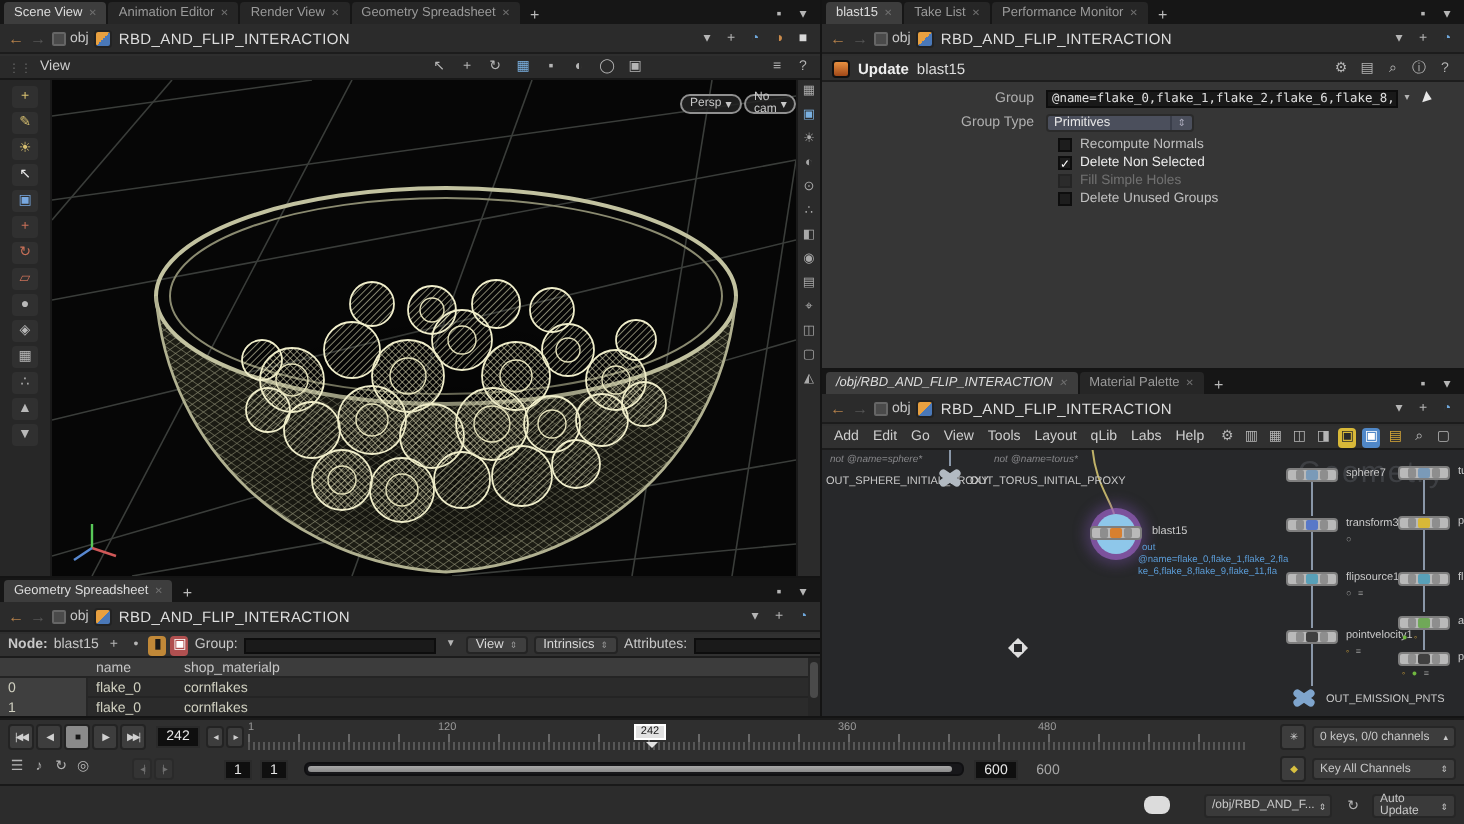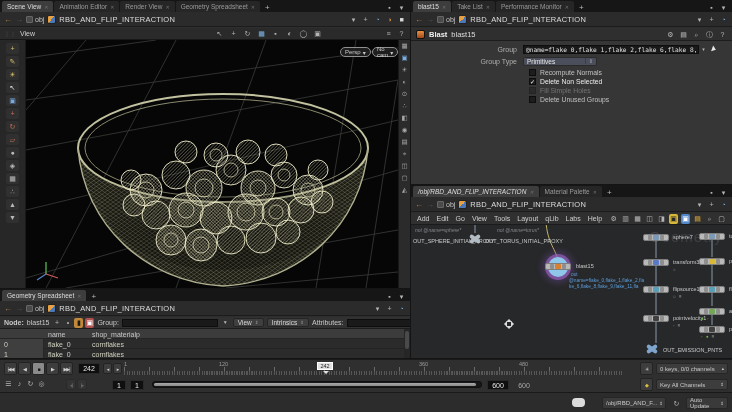--- a/index.html
+++ b/index.html
@@ -358,21 +358,21 @@
       <span class="path-name">RBD_AND_FLIP_INTERACTION</span>
       <span class="spring"></span>
       <span style="display:flex;gap:3px;">
           <span class="ic">▾</span>
           <span class="ic">+</span>
           <span class="ic" style="color: rgb(111, 168, 220);">◔</span>
         </span>
     </div>
     <div id="pheader">
       <span class="opchip"></span>
-      <span class="optype">Blast</span>
+      <span class="optype">Update</span>
       <span class="opname">blast15</span>
       <span style="flex:1;"></span>
       <span style="display:flex;gap:4px;">
           <span class="ic">⚙</span>
           <span class="ic">▤</span>
           <span class="ic">⌕</span>
           <span class="ic">ⓘ</span>
           <span class="ic">?</span>
         </span>
     </div>

